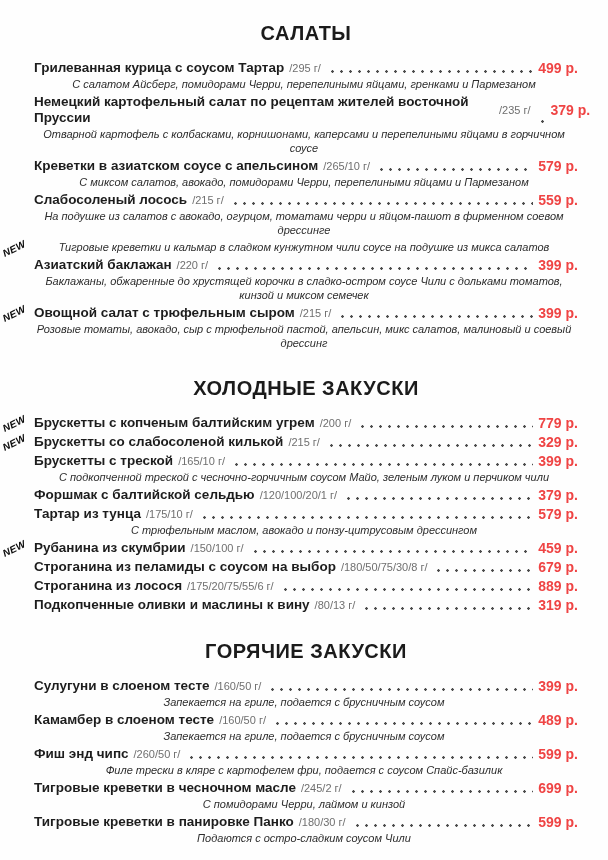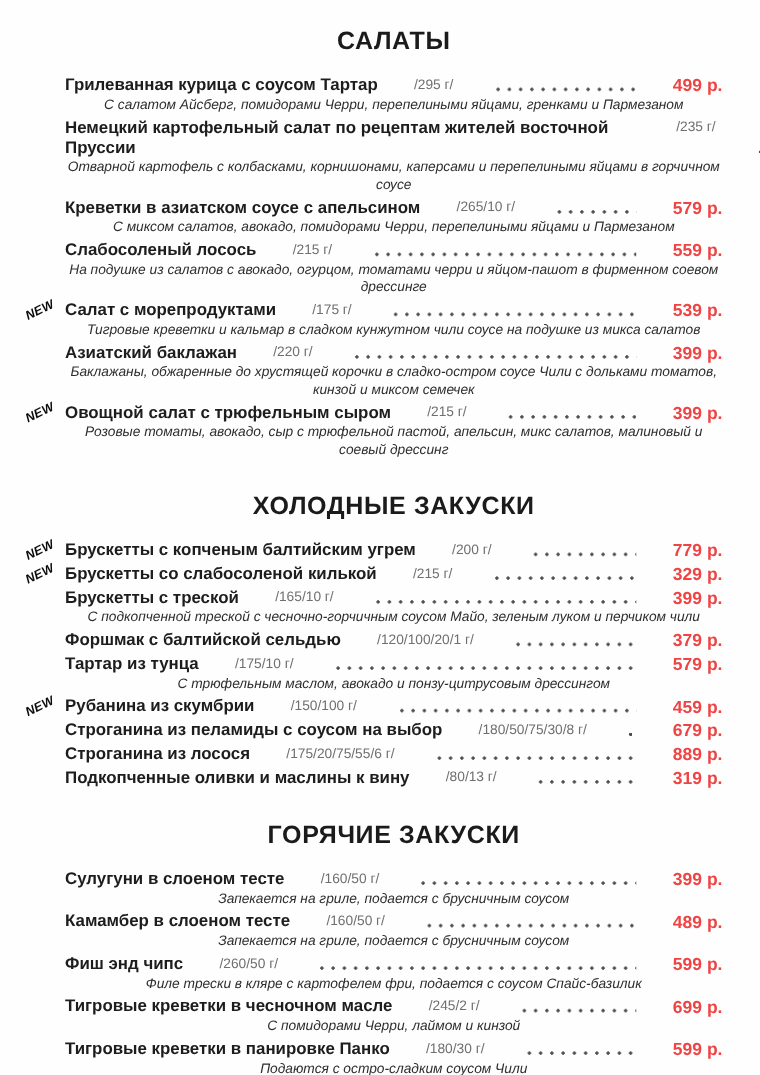--- a/index.html
+++ b/index.html
@@ -5,41 +5,40 @@
   * { margin: 0; padding: 0; box-sizing: border-box; }
   html, body {
     width: 608px; height: 860px;
     background: #fefefe;
     font-family: "Liberation Sans", "DejaVu Sans", sans-serif;
     color: #1d1d1d;
     overflow: hidden;
   }
   .page {
     width: 608px; height: 644px;
-    padding: 10px 30px 10px 52px;
+    padding: 10px 30px 10px 34px;
   }
   .section-title {
     text-align: center;
     font-size: 20px;
     font-weight: bold;
     color: #1b1b1b;
     letter-spacing: 0.5px;
     margin-top: 27px;
     margin-bottom: 15px;
   }
   .section:first-child .section-title { margin-top: 12px; }
   .menu-item {
     position: relative;
     margin-bottom: 3px;
   }
   .name-line {
     display: flex;
-    align-items: flex-start;
+    align-items: center;
     line-height: 16px;
-    gap: 24px;
   }
   .item-name {
     font-weight: bold;
     font-size: 13.5px;
     color: #1d1d1d;
     flex: 0 0 auto;
     max-width: 460px;
   }
   .item-weight {
     font-weight: normal;
@@ -135,26 +134,20 @@
       <span class="item-name">Слабосоленый лосось</span>
       <span class="item-weight">/215 г/</span>
       <span class="dots"></span>
       <span class="item-price">559 р.</span>
     </div>
     <div class="item-desc">На подушке из салатов с авокадо, огурцом, томатами черри и яйцом-пашот в фирменном соевом дрессинге</div>
   </div>
 
   <div class="menu-item">
     <span class="new-badge">NEW</span>
-    <div class="name-line">
-      <span class="item-name">Салат с морепродуктами</span>
-      <span class="item-weight">/175 г/</span>
-      <span class="dots"></span>
-      <span class="item-price">539 р.</span>
-    </div>
     <div class="item-desc">Тигровые креветки и кальмар в сладком кунжутном чили соусе на подушке из микса салатов</div>
   </div>
 
   <div class="menu-item">
 
     <div class="name-line">
       <span class="item-name">Азиатский баклажан</span>
       <span class="item-weight">/220 г/</span>
       <span class="dots"></span>
       <span class="item-price">399 р.</span>

